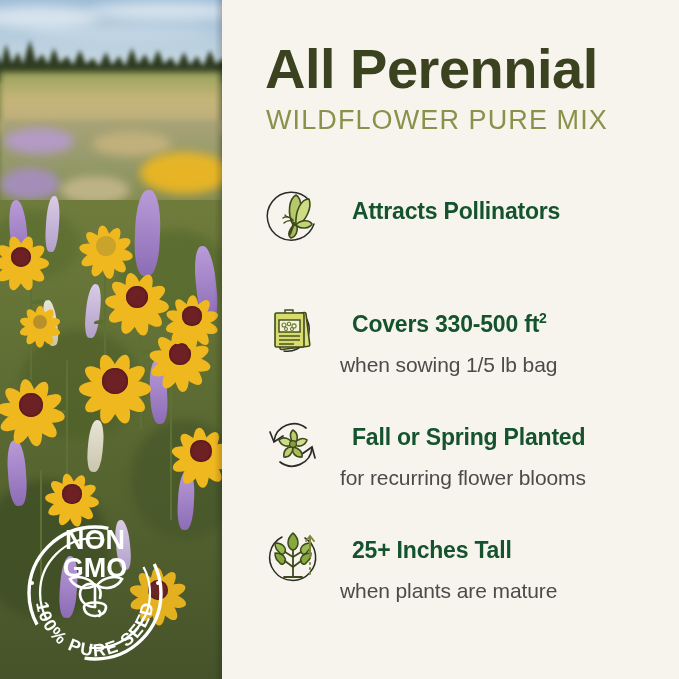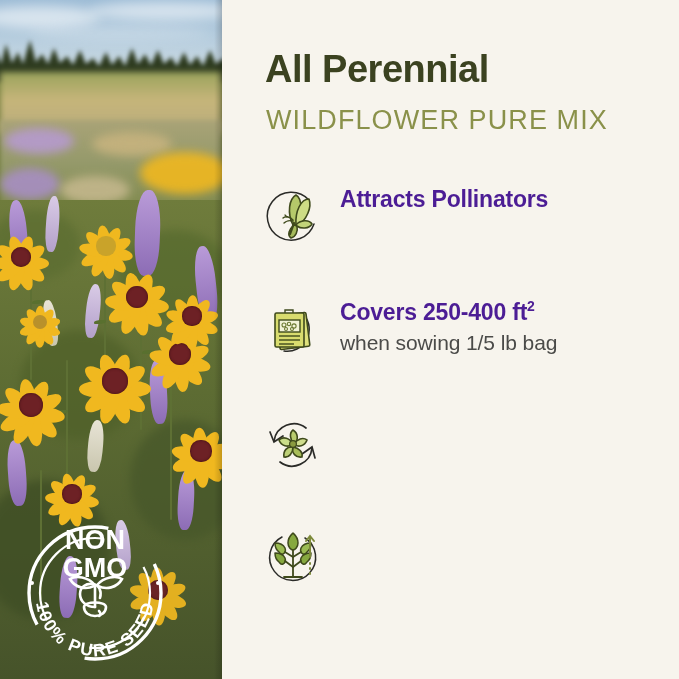--- a/index.html
+++ b/index.html
@@ -142,21 +142,21 @@
     top: 0;
     width: 457px;
     height: 679px;
     background: #f7f4ed;
   }
   .title {
     position: absolute;
     left: 43px;
     top: 43px;
     margin: 0;
-    font-size: 38px;
+    font-size: 56px;
     line-height: 52px;
     font-weight: 700;
     letter-spacing: -0.5px;
     color: #3b4220;
     white-space: nowrap;
   }
   .subtitle {
     position: absolute;
     left: 44px;
     top: 104px;
@@ -187,25 +187,25 @@
     height: 62px;
   }
   .feature-icon svg { display: block; }
   .feature-text {
     position: absolute;
     left: 78px;
     top: -2px;
     width: 330px;
   }
   .feature-title {
-    margin: 0;
+    margin: 12px;
     font-size: 23px;
     line-height: 30px;
     font-weight: 700;
-    color: #4c1d95;
+    color: #14532d;
     letter-spacing: -0.2px;
     white-space: nowrap;
   }
   .feature-title sup {
     font-size: 14px;
     vertical-align: super;
     line-height: 0;
   }
   .feature-sub {
     margin: 2px 0 0 0;
@@ -491,21 +491,21 @@
               <circle cx="32" cy="25" r="2.1" fill="none" stroke="#6c7a33" stroke-width="1.1"></circle>
               <circle cx="24" cy="28" r="1.5" fill="none" stroke="#6c7a33" stroke-width="1.1"></circle>
               <circle cx="30" cy="28" r="1.5" fill="none" stroke="#6c7a33" stroke-width="1.1"></circle>
               <line x1="17" y1="35" x2="38" y2="35" stroke="#3f4a1c" stroke-width="1.4"></line>
               <line x1="17" y1="39" x2="38" y2="39" stroke="#3f4a1c" stroke-width="1.4"></line>
               <line x1="17" y1="43" x2="32" y2="43" stroke="#3f4a1c" stroke-width="1.4"></line>
             </g>
           </svg>
         </div>
         <div class="feature-text">
-          <p class="feature-title"><span>Covers 250-400 ft</span><sup>2</sup></p>
+          <p class="feature-title"><span>Covers 330-500 ft</span><sup>2</sup></p>
           <p class="feature-sub">when sowing 1/5 lb bag</p>
         </div>
       </div>
 
       <div class="feature">
         <div class="feature-icon">
           <svg viewBox="0 0 62 62" width="62" height="62">
             <g fill="none" stroke="#2b2b28" stroke-width="1.7" stroke-linecap="round">
               <path d="M12 27 A 20 20 0 0 1 44 14"></path>
               <path d="M50 34 A 20 20 0 0 1 18 48"></path>
@@ -514,20 +514,24 @@
             </g>
             <g stroke="#3f4a1c" stroke-width="1.6" stroke-linejoin="round">
               <path d="M31 16 C 36 19, 37 26, 32 30 C 28 26, 27 19, 31 16 Z" fill="#b9cc6e"></path>
               <path d="M45 26 C 43 32, 36 34, 32 30 C 35 25, 41 23, 45 26 Z" fill="#cfdd8e"></path>
               <path d="M40 43 C 34 44, 29 39, 31 33 C 37 34, 41 38, 40 43 Z" fill="#a8bd58"></path>
               <path d="M22 43 C 21 37, 25 32, 31 33 C 31 39, 27 44, 22 43 Z" fill="#bdd077"></path>
               <path d="M17 26 C 21 22, 28 24, 31 30 C 26 34, 19 32, 17 26 Z" fill="#cadd8a"></path>
               <circle cx="31" cy="30" r="3.4" fill="#8a9a3f" stroke="#3f4a1c" stroke-width="1.2"></circle>
             </g>
           </svg>
+        </div>
+        <div class="feature-text">
+          <p class="feature-title">Fall or Spring Planted</p>
+          <p class="feature-sub">for recurring flower blooms</p>
         </div>
       </div>
 
       <div class="feature">
         <div class="feature-icon">
           <svg viewBox="0 0 62 62" width="62" height="62">
             <path d="M20 10 A 23 23 0 1 0 43 11" fill="none" stroke="#2b2b28" stroke-width="1.5" stroke-linecap="round"></path>
             <g stroke="#3f4a1c" stroke-width="1.5" stroke-linejoin="round">
               <path d="M26 16 C 26 10, 30 7, 31 6 C 32 7, 36 10, 36 16 C 36 20, 33 23, 31 23 C 29 23, 26 20, 26 16 Z" fill="#86a83f"></path>
               <path d="M17 25 C 13 22, 13 18, 13 16 C 16 16, 21 17, 23 21 C 24 24, 23 26, 21 27 C 19 28, 18 26, 17 25 Z" fill="#9bbb52"></path>
@@ -545,17 +549,21 @@
             </g>
             <g stroke="#7d8a3a" stroke-width="2" fill="none" stroke-linecap="round">
               <path d="M48 10 L 48 30"></path>
               <path d="M44 14 L 48 9 L 52 14"></path>
               <path d="M48 36 L 48 37"></path>
               <path d="M48 41 L 48 42"></path>
               <path d="M48 46 L 48 47"></path>
             </g>
           </svg>
         </div>
+        <div class="feature-text">
+          <p class="feature-title">25+ Inches Tall</p>
+          <p class="feature-sub">when plants are mature</p>
+        </div>
       </div>
 
     </div>
   </div>
 </div>
 
 </body></html>

